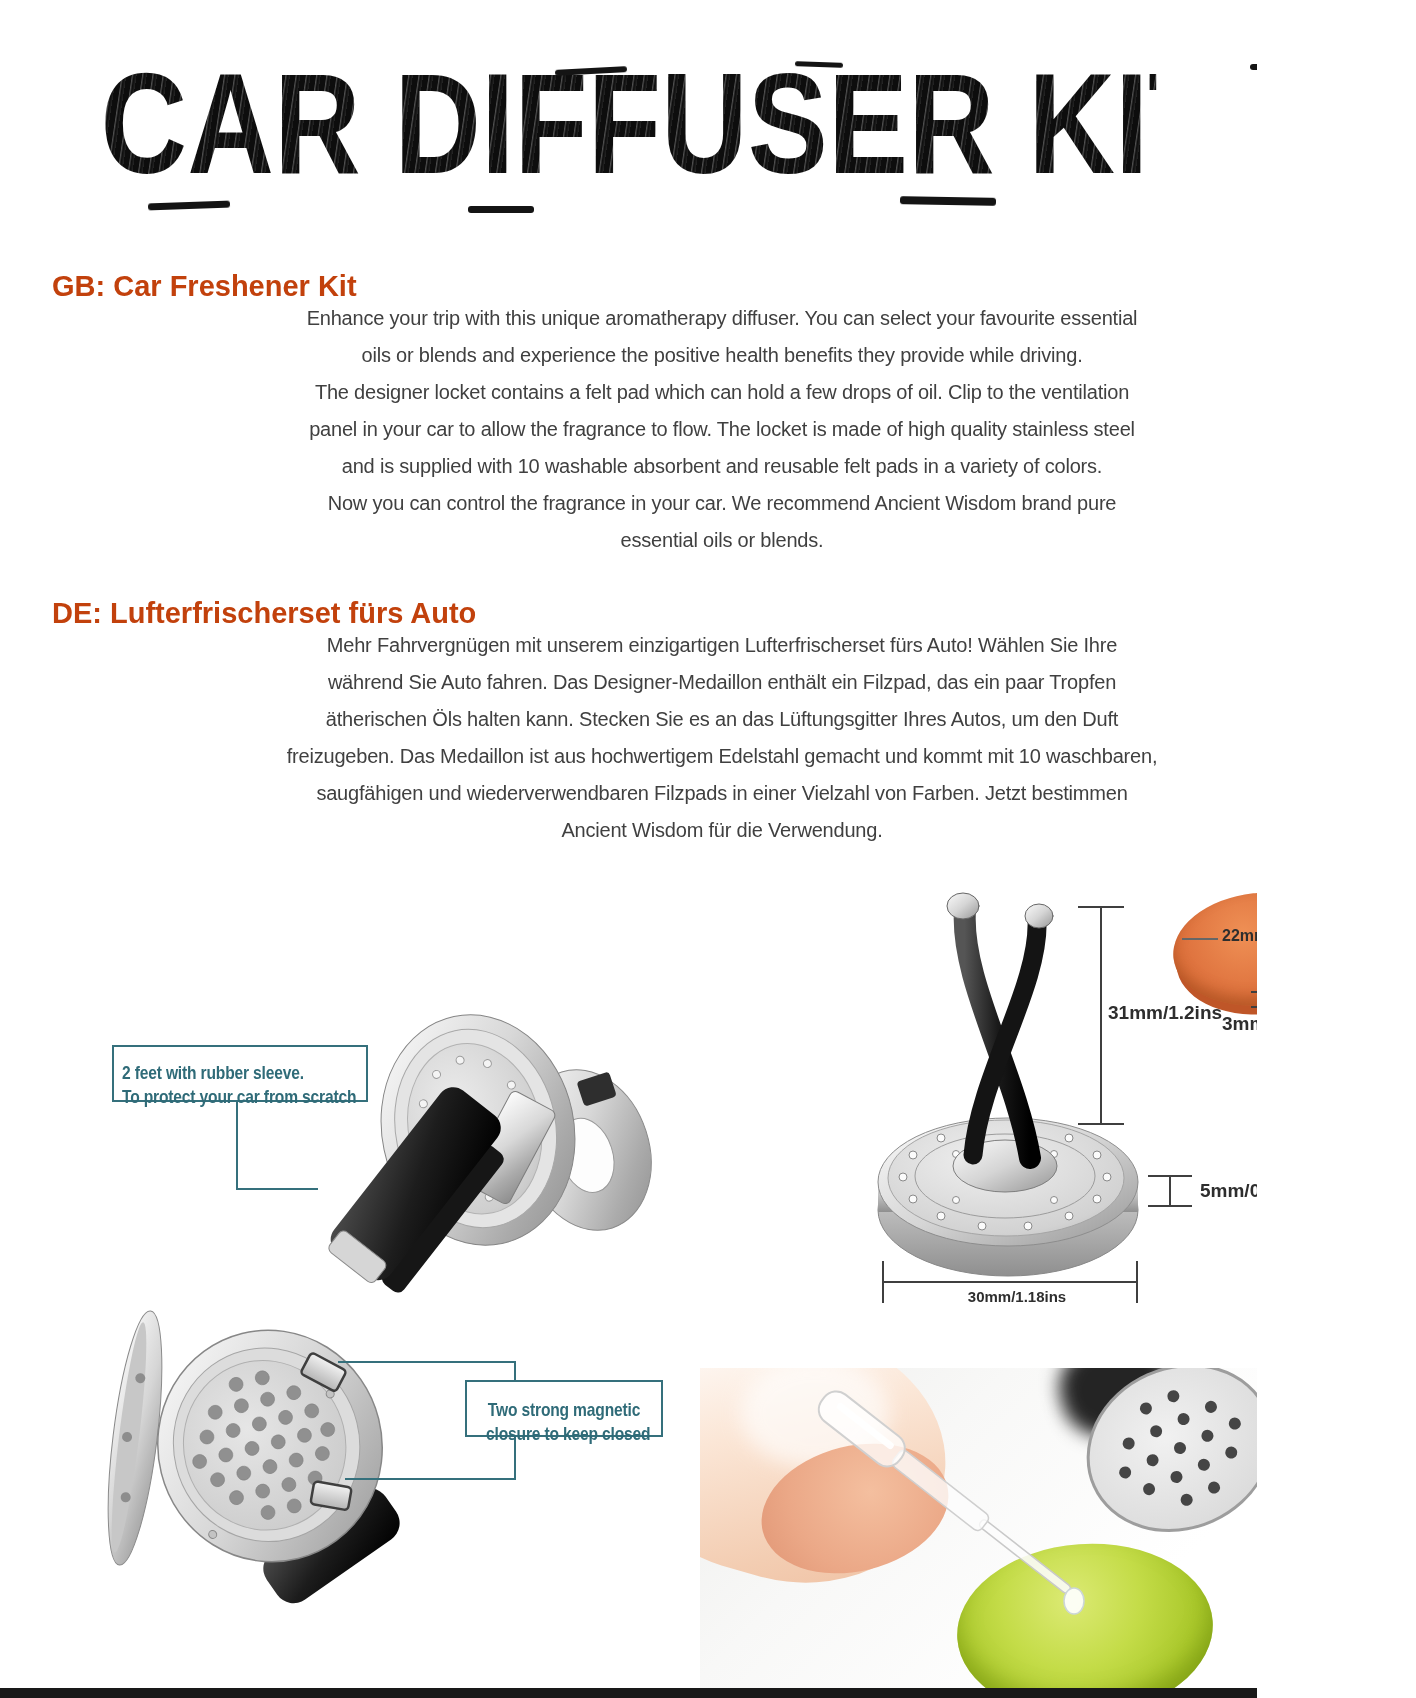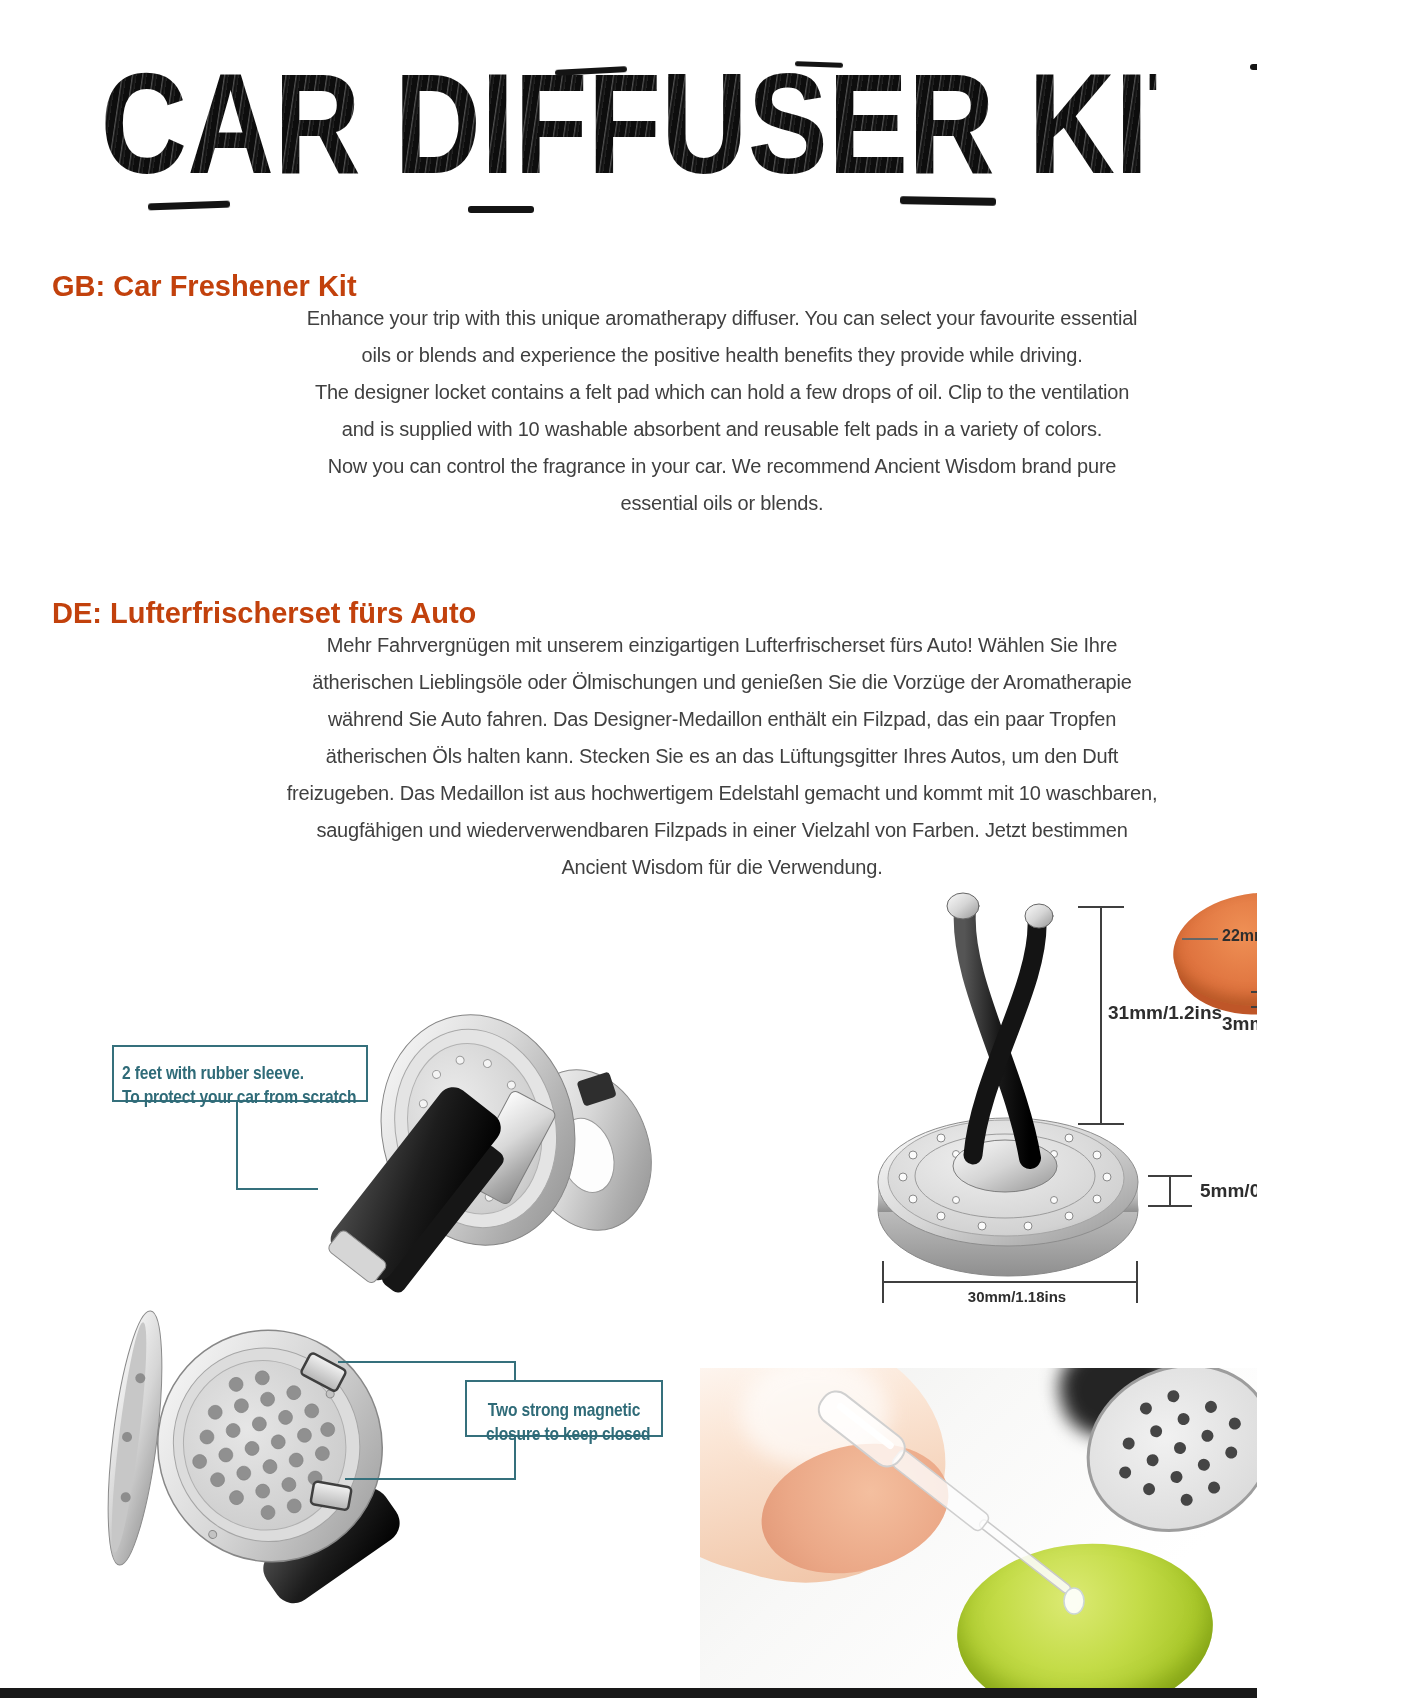--- a/index.html
+++ b/index.html
@@ -62,29 +62,29 @@
   <div class="speck" style="left:148px;top:202px;width:82px;height:7px;transform:rotate(-2deg);"></div>
   <div class="speck" style="left:468px;top:206px;width:66px;height:7px;"></div>
   <div class="speck" style="left:900px;top:197px;width:96px;height:8px;transform:rotate(1deg);"></div>
   <div class="speck" style="left:1296px;top:80px;width:5px;height:58px;transform:rotate(3deg);"></div>
 
   <div class="txt-block" style="top:270px;">
     <div class="sec-head">GB: Car Freshener Kit</div>
     <div class="txt-line">Enhance your trip with this unique aromatherapy diffuser. You can select your favourite essential</div>
     <div class="txt-line">oils or blends and experience the positive health benefits they provide while driving.</div>
     <div class="txt-line">The designer locket contains a felt pad which can hold a few drops of oil. Clip to the ventilation</div>
+    <div class="txt-line">panel in your car to allow the fragrance to flow. The locket is made of high quality stainless steel</div>
     <div class="txt-line">and is supplied with 10 washable absorbent and reusable felt pads in a variety of colors.</div>
     <div class="txt-line">Now you can control the fragrance in your car. We recommend Ancient Wisdom brand pure</div>
     <div class="txt-line">essential oils or blends.</div>
   </div>
 
   <div class="txt-block" style="top:597px;">
     <div class="sec-head">DE: Lufterfrischerset fürs Auto</div>
     <div class="txt-line">Mehr Fahrvergnügen mit unserem einzigartigen Lufterfrischerset fürs Auto! Wählen Sie Ihre</div>
-    <div class="txt-line">ätherischen Lieblingsöle oder Ölmischungen und genießen Sie die Vorzüge der Aromatherapie</div>
     <div class="txt-line">während Sie Auto fahren. Das Designer-Medaillon enthält ein Filzpad, das ein paar Tropfen</div>
     <div class="txt-line">ätherischen Öls halten kann. Stecken Sie es an das Lüftungsgitter Ihres Autos, um den Duft</div>
     <div class="txt-line">freizugeben. Das Medaillon ist aus hochwertigem Edelstahl gemacht und kommt mit 10 waschbaren,</div>
     <div class="txt-line">saugfähigen und wiederverwendbaren Filzpads in einer Vielzahl von Farben. Jetzt bestimmen</div>
     <div class="txt-line">Ancient Wisdom für die Verwendung.</div>
   </div>
 
   <svg style="left:330px;top:1000px;" width="370" height="300" viewBox="0 0 370 300">
     <defs>
       <linearGradient id="g1c" x1="0" y1="0" x2="1" y2="1">

